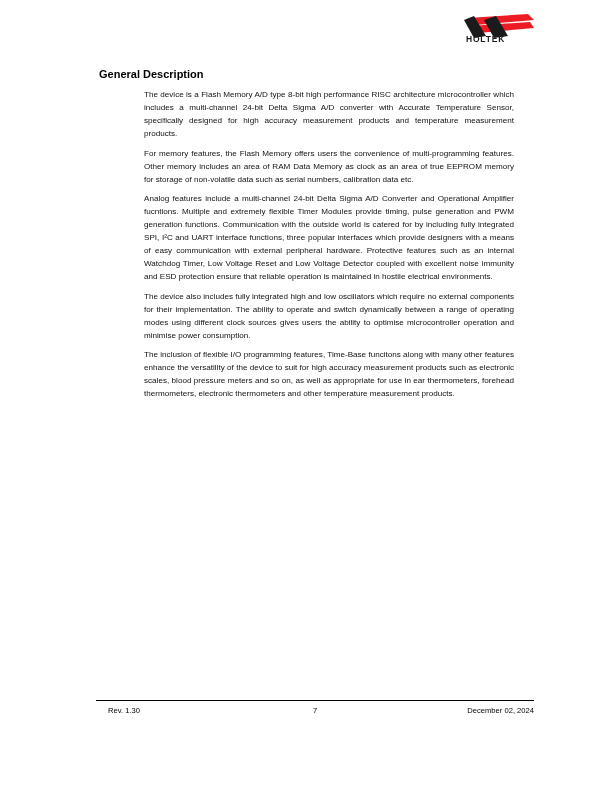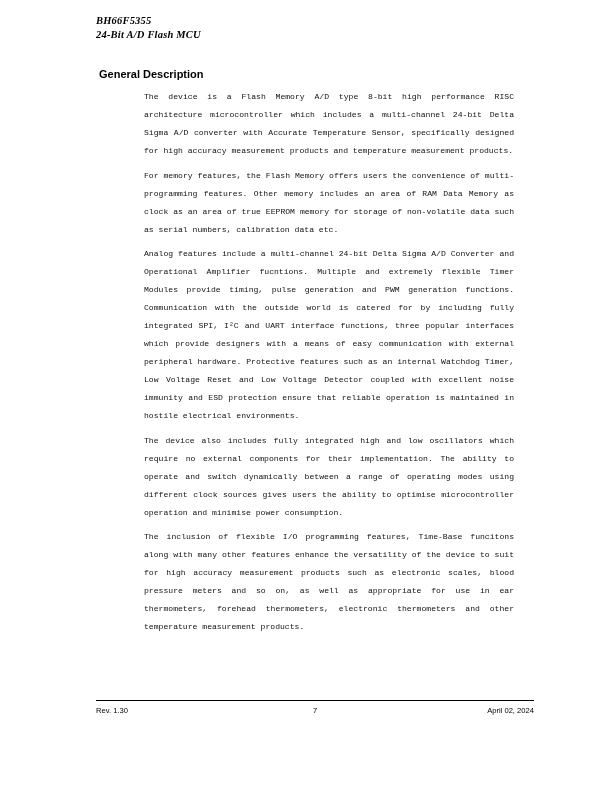--- a/index.html
+++ b/index.html
@@ -63,23 +63,23 @@
     font-size: 11px;
     color: #000;
   }
   .body-block {
     position: absolute;
     left: 144px;
     top: 88px;
     width: 370px;
   }
   .para {
-    font-family: Liberation Mono, monospace;
+    font-family: Liberation Sans, sans-serif;
     font-size: 8.1px;
-    line-height: 18px;
+    line-height: 13px;
     text-align: justify;
     text-justify: inter-word;
     margin: 0 0 6.5px 0;
     color: #111;
   }
   .para:last-child {
     margin-bottom: 12px;
   }
   
   .footer-rule {
@@ -95,57 +95,62 @@
     left: 96px;
     right: 78px;
     top: 706px;
     height: 14px;
     font-family: "Liberation Sans", sans-serif;
     font-size: 7.6px;
     color: #000;
   }
   .footer .left {
     position: absolute;
-    left: 0;
+    left: 12px;
     top: 0;
   }
   .footer .center {
     position: absolute;
     left: 50%;
     top: 0;
     transform: translateX(-50%);
   }
   .footer .right {
     position: absolute;
     right: 0;
     top: 0;
   }
 </style>
 </head>
 <body>
 
 <div class="page">
 
   <div class="header">
-    <div class="header-titles">
-      <div class="line1">BH66F5355</div>
-      <div class="line2">24-Bit A/D Flash MCU</div>
+    <div class="logo">
+      <svg width="110" height="30" viewBox="0 0 110 30" xmlns="http://www.w3.org/2000/svg" aria-hidden="true">
+        <polygon points="44,4 104,0 110,6 52,11" fill="#ED1C24"></polygon>
+        <polygon points="46,12 106,8 110,14 54,19" fill="#ED1C24"></polygon>
+        <polygon points="40,6 50,2 62,22 50,24" fill="#1B1B1B"></polygon>
+        <polygon points="60,6 72,2 84,22 70,24" fill="#1B1B1B"></polygon>
+        <text x="42" y="28" font-family="Liberation Sans, sans-serif" font-size="8.5" font-weight="bold" fill="#1B1B1B" letter-spacing="0.8">HOLTEK</text>
+      </svg>
     </div>
   </div>
 
   <div class="section-title">General Description</div>
 
   <div class="body-block">
     <p class="para">The device is a Flash Memory A/D type 8-bit high performance RISC architecture microcontroller which includes a multi-channel 24-bit Delta Sigma A/D converter with Accurate Temperature Sensor, specifically designed for high accuracy measurement products and temperature measurement products.</p>
     <p class="para">For memory features, the Flash Memory offers users the convenience of multi-programming features. Other memory includes an area of RAM Data Memory as clock as an area of true EEPROM memory for storage of non-volatile data such as serial numbers, calibration data etc.</p>
     <p class="para">Analog features include a multi-channel 24-bit Delta Sigma A/D Converter and Operational Amplifier fucntions. Multiple and extremely flexible Timer Modules provide timing, pulse generation and PWM generation functions. Communication with the outside world is catered for by including fully integrated SPI, I²C and UART interface functions, three popular interfaces which provide designers with a means of easy communication with external peripheral hardware. Protective features such as an internal Watchdog Timer, Low Voltage Reset and Low Voltage Detector coupled with excellent noise immunity and ESD protection ensure that reliable operation is maintained in hostile electrical environments.</p>
     <p class="para">The device also includes fully integrated high and low oscillators which require no external components for their implementation. The ability to operate and switch dynamically between a range of operating modes using different clock sources gives users the ability to optimise microcontroller operation and minimise power consumption.</p>
     <p class="para">The inclusion of flexible I/O programming features, Time-Base funcitons along with many other features enhance the versatility of the device to suit for high accuracy measurement products such as electronic scales, blood pressure meters and so on, as well as appropriate for use in ear thermometers, forehead thermometers, electronic thermometers and other temperature measurement products.</p>
   </div>
 
   <div class="footer-rule"></div>
   <div class="footer">
     <span class="left">Rev. 1.30</span>
     <span class="center">7</span>
-    <span class="right">April 02, 2024</span>
+    <span class="right">December 02, 2024</span>
   </div>
 
 </div>
 
 </body></html>

